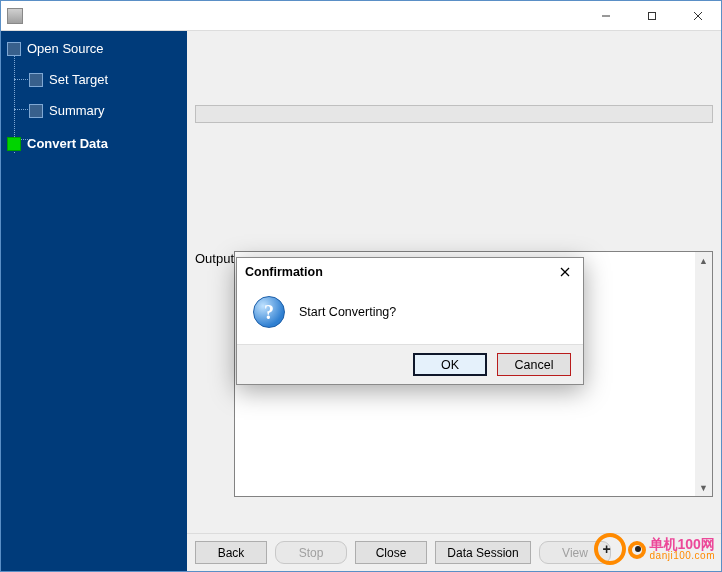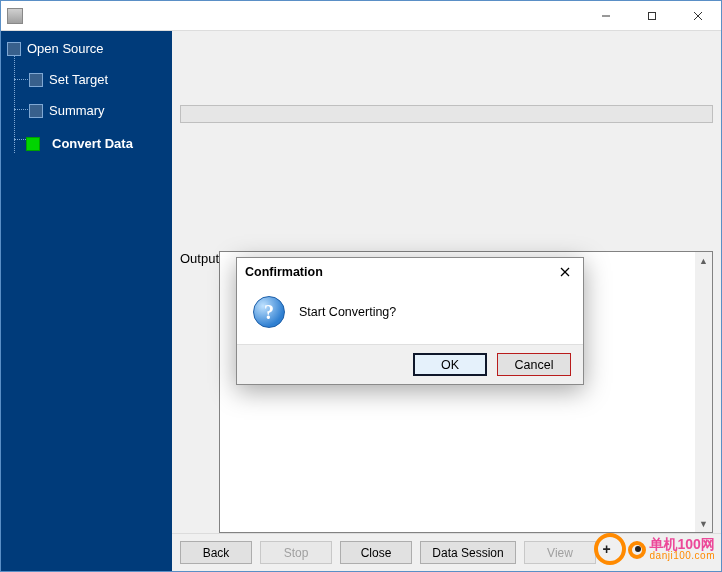--- a/index.html
+++ b/index.html
@@ -8,47 +8,47 @@
   
   .titlebar { height: 30px; display: flex; align-items: center; justify-content: space-between; background: #fff; border-bottom: 1px solid #ddd; }
   .titlebar-left { display: flex; align-items: center; gap: 6px; padding-left: 6px; }
   .app-icon { width: 16px; height: 16px; background: linear-gradient(#d0d0d0,#a0a0a0); border:1px solid #888; }
   .win-controls { display: flex; }
   .win-btn { width: 46px; height: 30px; display:flex; align-items:center; justify-content:center; font-size: 10px; color:#333; cursor:pointer; }
 
   
   .content { display:flex; height: calc(100% - 30px); }
 
-  .sidebar { width: 171px; background:#003b7a; color:#fff; padding:10px 6px 6px 6px; font-size:13px; }
+  .sidebar { width: 186px; background:#003b7a; color:#fff; padding:10px 6px 6px 6px; font-size:13px; }
   .tree { position:relative; }
   .tree-root { display:flex; align-items:center; gap:6px; position:relative; }
   .tree-child { display:flex; align-items:center; gap:6px; margin-left:22px; margin-top:16px; position:relative; }
-  .tree-sibling { display:flex; align-items:center; gap:12px; margin-top:18px; position:relative;margin-left:19px; }
+  .tree-sibling { display:flex; align-items:center; gap:6px; margin-top:18px; position:relative; }
   .node-box { width:14px; height:14px; border:1px solid #7fa8d4; background:#38608c; flex-shrink:0; }
   .node-box.active { background:#00d400; border:1px solid #00a000; }
   .node-label { white-space:nowrap; }
   .node-label.bold { font-weight:bold; }
   
   .vline { position:absolute; border-left:1px dotted #7fa8d4; }
   .hline { position:absolute; border-top:1px dotted #7fa8d4; }
 
   .mainpane { flex:1; display:flex; flex-direction:column; background:#f0f0f0; position:relative; }
 
   .upper { height:220px; padding:8px 8px 0 8px; display:flex; flex-direction:column; }
   .progress-wrap { margin-top:66px; width:100%; }
   .progressbar { height:18px; border:1px solid #bfbfbf; background:#e6e6e6; }
   .lower { flex:1; padding:0 8px 0 8px; display:flex; flex-direction:row; min-height:0; }
   .output-label { font-size:13px; color:#000; margin-bottom:2px; }
   .output-box { flex:1; background:#fff; border:1px solid #828282; position:relative; overflow:hidden; }
   .scroll-v { position:absolute; right:0; top:0; bottom:0; width:17px; background:#f0f0f0; display:flex; flex-direction:column; justify-content:space-between; align-items:center; }
   .scroll-arrow { width:17px; height:17px; display:flex; align-items:center; justify-content:center; color:#606060; font-size:9px; }
 
-  .footer { height:38px; border-top:1px solid #dcdcdc; display:flex; align-items:center; gap:8px; padding:0 8px; }
+  .footer { height:38px; border-top:1px solid #dcdcdc; display:flex; align-items:center; gap:8px; padding:0 8px;margin-top:36px; }
   .btn { height:23px; min-width:72px; padding:0 10px; border:1px solid #adadad; background:#e1e1e1; font-size:12px; color:#000; cursor:pointer; }
-  .btn:disabled { color:#a0a0a0; background:#e8e8e8; border-color:#c8c8c8; cursor:default; }
+  .btn:disabled { color:#a0a0a0; background:#e8e8e8; border-color:#c8c8c8; cursor:default;border-radius:9px; }
 
   
   .dialog { position:absolute; left:235px; top:256px; width:348px; background:#fff; border:1px solid #8a8a8a; box-shadow:0 6px 24px rgba(0,0,0,0.35); z-index:20; }
   .dlg-title { height:28px; display:flex; align-items:center; justify-content:space-between; padding:0 8px; font-size:12.5px;font-weight:bold; }
   .dlg-close { width:20px; height:20px; display:flex; align-items:center; justify-content:center; font-size:13px; cursor:pointer; }
   .dlg-body { display:flex; align-items:center; gap:14px; padding:10px 16px 16px 16px; font-size:12.5px; }
   .q-icon { width:32px; height:32px; border-radius:50%; background: radial-gradient(circle at 30% 30%, #bfe2ff, #2f7fd1 70%); border:1px solid #1c5ea8; display:flex; align-items:center; justify-content:center; color:#fff; font-weight:bold; font-size:20px; font-family:Georgia, serif; }
   .dlg-foot { background:#f0f0f0; padding:8px 12px; display:flex; justify-content:flex-end; gap:10px; border-top:1px solid #dfdfdf; }
   .dlg-btn { height:23px; width:74px; border:1px solid #b91c1c; background:#e1e1e1; font-size:12.5px; cursor:pointer; }
   .dlg-btn.primary { border:2px solid #0f172a; background:#e5f1fb; }

